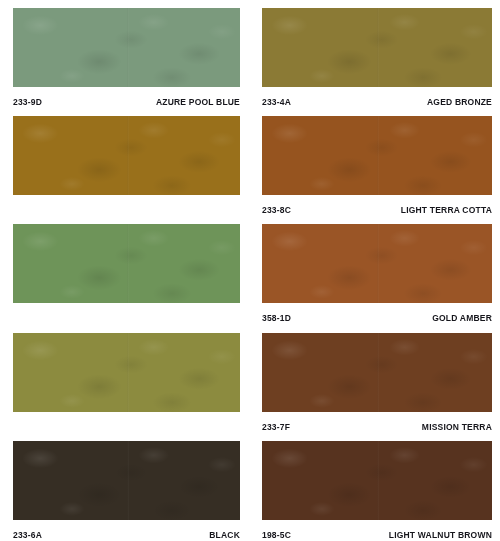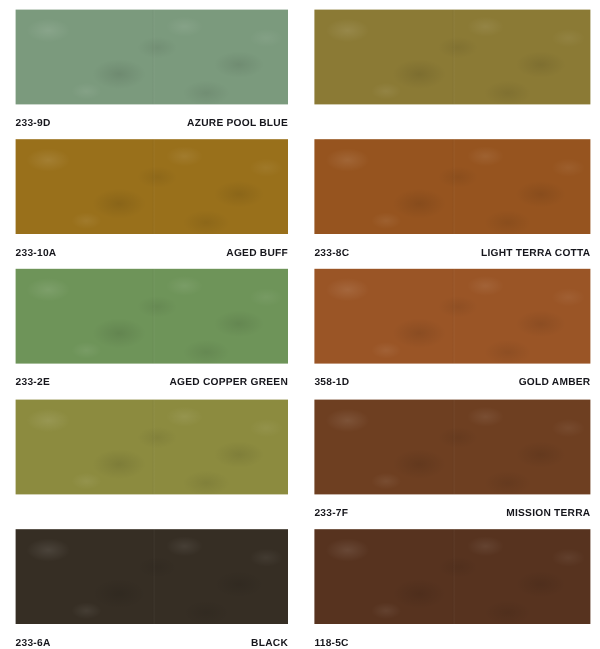--- a/index.html
+++ b/index.html
@@ -100,44 +100,40 @@
     <div class="cell left">
       <div class="swatch" style="background-color: rgb(123, 154, 125);"></div>
       <div class="caption">
         <span class="code">233-9D</span>
         <span class="name">AZURE POOL BLUE</span>
       </div>
     </div>
 
     <div class="cell right">
       <div class="swatch" style="background-color: rgb(139, 122, 53);"></div>
+      <div class="caption">
+        <span class="code">233-4A</span>
+        <span class="name">AGED BRONZE</span>
+      </div>
     </div>
 
     <div class="cell left">
       <div class="swatch" style="background-color: rgb(153, 112, 27);"></div>
-      <div class="caption">
-        <span class="code">233-10A</span>
-        <span class="name">AGED BUFF</span>
-      </div>
     </div>
 
     <div class="cell right">
       <div class="swatch" style="background-color: rgb(150, 84, 31);"></div>
       <div class="caption">
         <span class="code">233-8C</span>
         <span class="name">LIGHT TERRA COTTA</span>
       </div>
     </div>
 
     <div class="cell left">
       <div class="swatch" style="background-color: rgb(110, 148, 89);"></div>
-      <div class="caption">
-        <span class="code">233-2E</span>
-        <span class="name">AGED COPPER GREEN</span>
-      </div>
     </div>
 
     <div class="cell right">
       <div class="swatch" style="background-color: rgb(154, 85, 38);"></div>
       <div class="caption">
         <span class="code">358-1D</span>
         <span class="name">GOLD AMBER</span>
       </div>
     </div>
 
@@ -157,18 +153,19 @@
       <div class="swatch" style="background-color: rgb(54, 46, 36);"></div>
       <div class="caption">
         <span class="code">233-6A</span>
         <span class="name">BLACK</span>
       </div>
     </div>
 
     <div class="cell right">
       <div class="swatch" style="background-color: rgb(87, 51, 31);"></div>
       <div class="caption">
-        <span class="code">118-5C</span>
+        <span class="code">198-5C</span>
+        <span class="name">LIGHT WALNUT BROWN</span>
       </div>
     </div>
 
   </div>
 </div>
 
 </body></html>

